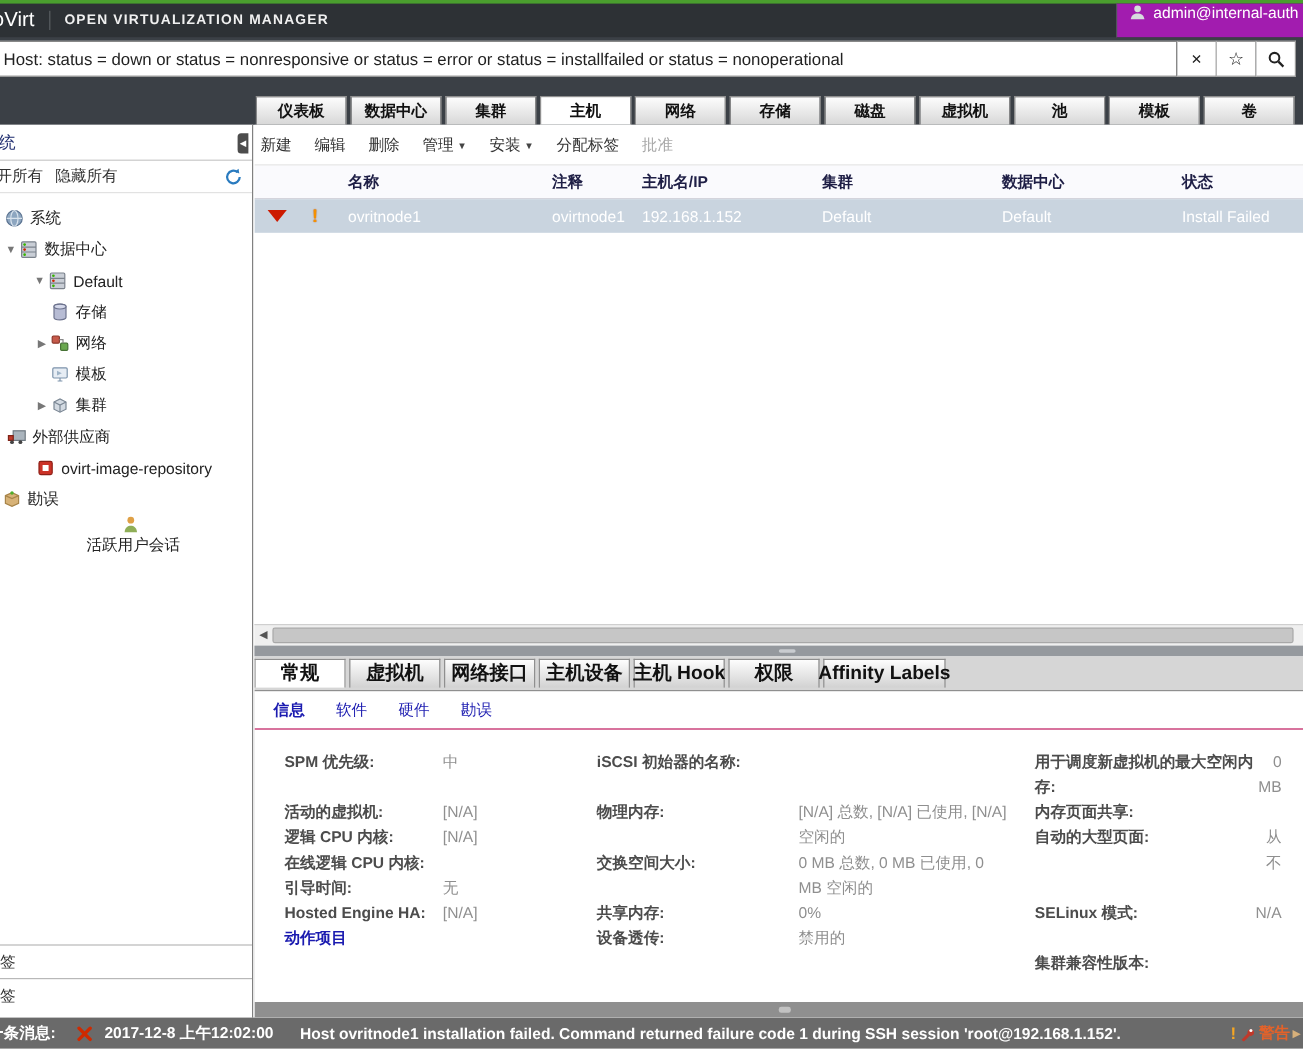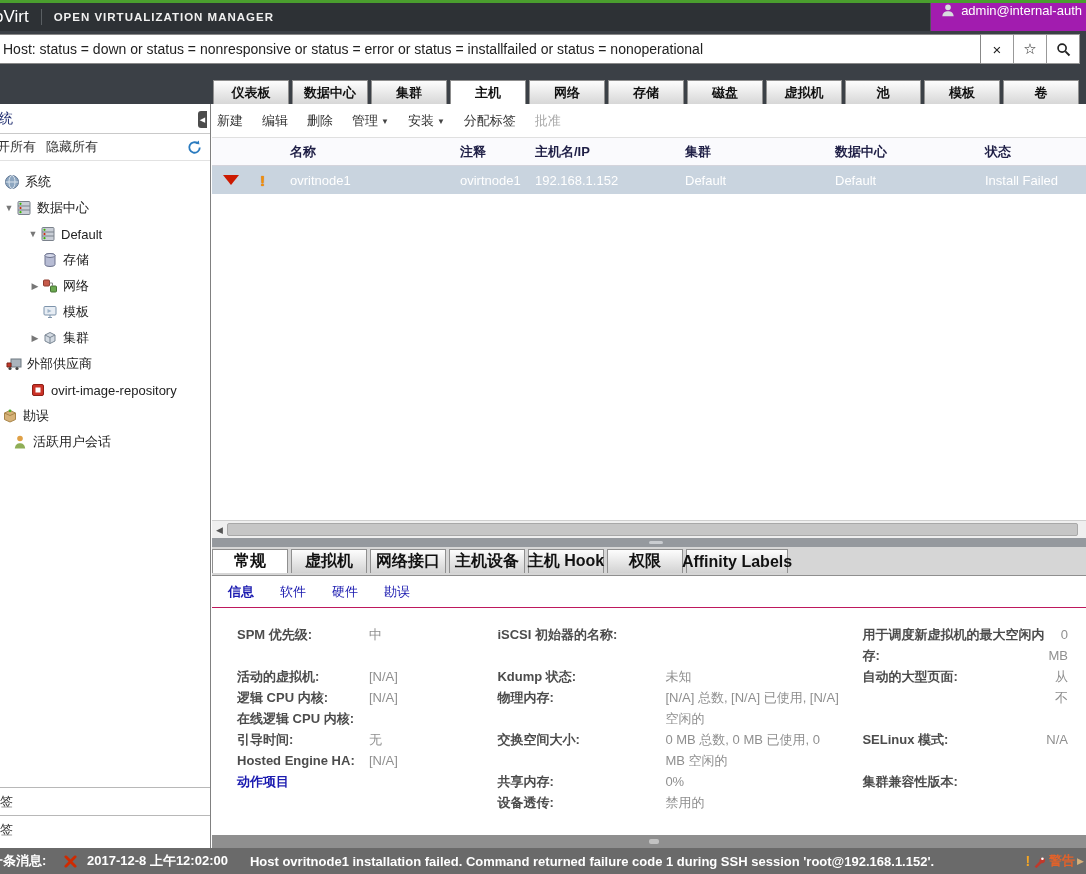--- a/index.html
+++ b/index.html
@@ -251,21 +251,21 @@
           <span>ovirt-image-repository</span>
         </div>
         <div class="tree-item" style="padding-left: 2px;">
           <span class="tw-icon"><svg width="16" height="16" viewBox="0 0 16 16">
               <path d="M2.5 5 L8 2.5 L13.5 5 L13.5 11.5 L8 14 L2.5 11.5 Z" fill="#d7b277" stroke="#a8854a"></path>
               <path d="M2.5 5 L8 7.5 L13.5 5" fill="none" stroke="#a8854a"></path>
               <circle cx="8" cy="2.8" r="1.4" fill="#4caf2a"></circle>
             </svg></span>
           <span>勘误</span>
         </div>
-        <div class="tree-item" style="padding-left: 12px;">
+        <div class="tree-item" style="padding-left: 12px; flex-direction: column;">
           <span class="tw-icon"><svg width="16" height="16" viewBox="0 0 16 16">
               <circle cx="8" cy="4.5" r="2.8" fill="#dfa046"></circle>
               <path d="M2.8 14.5 c.5-4 2.7-5.3 5.2-5.3 s4.7 1.3 5.2 5.3 z" fill="#8fae57"></path>
             </svg></span>
           <span>活跃用户会话</span>
         </div>
       </div>
     <div id="side-fill"></div>
     <div id="side-panels">
         <div class="side-panel">
@@ -369,24 +369,20 @@
               <div class="lab">动作项目</div>
               <div class="val"></div>
             </div>
           </div>
         <div class="fcol" id="fcol2">
             <div class="f">
               <div class="lab">iSCSI 初始器的名称:</div>
               <div class="val"></div>
             </div>
             <div class="f">
-              <div class="lab">Kdump 状态:</div>
-              <div class="val">未知</div>
-            </div>
-            <div class="f">
               <div class="lab">物理内存:</div>
               <div class="val">[N/A] 总数, [N/A] 已使用, [N/A] 空闲的</div>
             </div>
             <div class="f">
               <div class="lab">交换空间大小:</div>
               <div class="val">0 MB 总数, 0 MB 已使用, 0 MB 空闲的</div>
             </div>
             <div class="f">
               <div class="lab">共享内存:</div>
               <div class="val">0%</div>
@@ -395,20 +391,21 @@
               <div class="lab">设备透传:</div>
               <div class="val">禁用的</div>
             </div>
           </div>
         <div class="fcol" id="fcol3">
             <div class="f">
               <div class="lab">用于调度新虚拟机的最大空闲内存:</div>
               <div class="val">0 MB</div>
             </div>
             <div class="f">
+              <div class="lab">内存页面共享:</div>
               <div class="val"></div>
             </div>
             <div class="f">
               <div class="lab">自动的大型页面:</div>
               <div class="val">从不</div>
             </div>
             <div class="f">
               <div class="lab">SELinux 模式:</div>
               <div class="val">N/A</div>
             </div>

